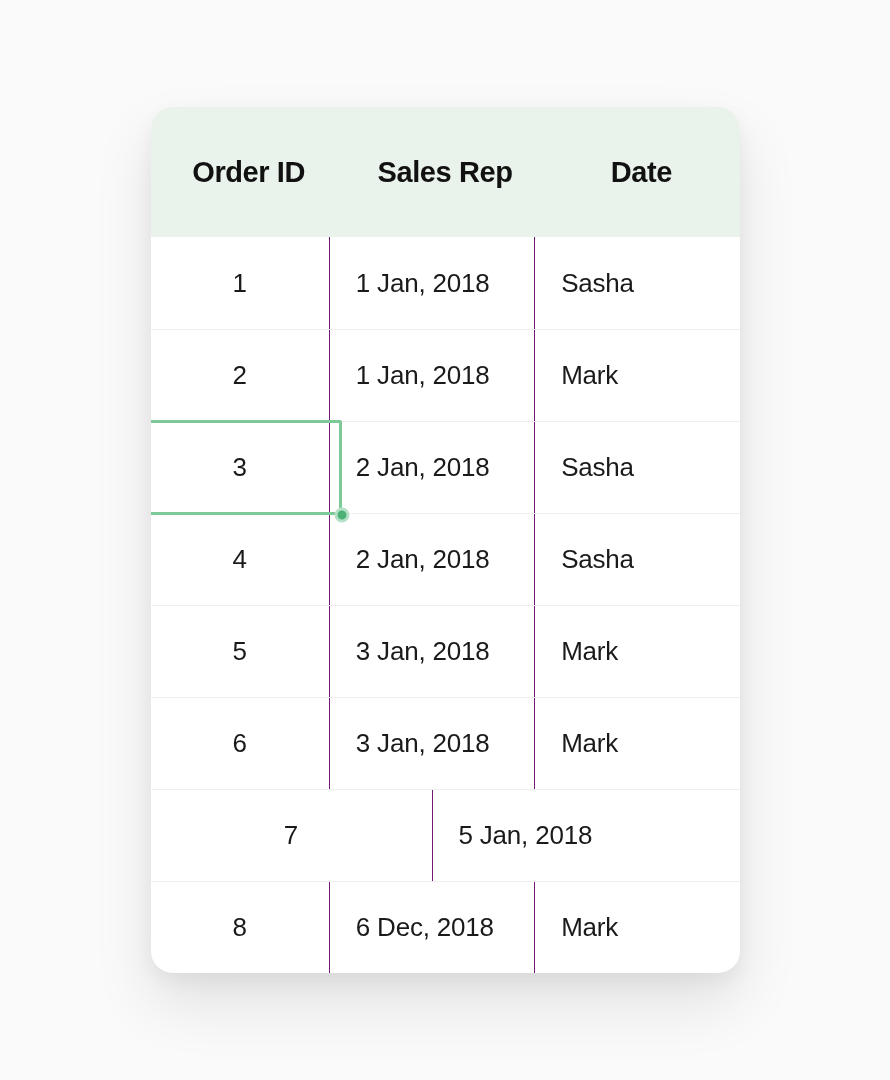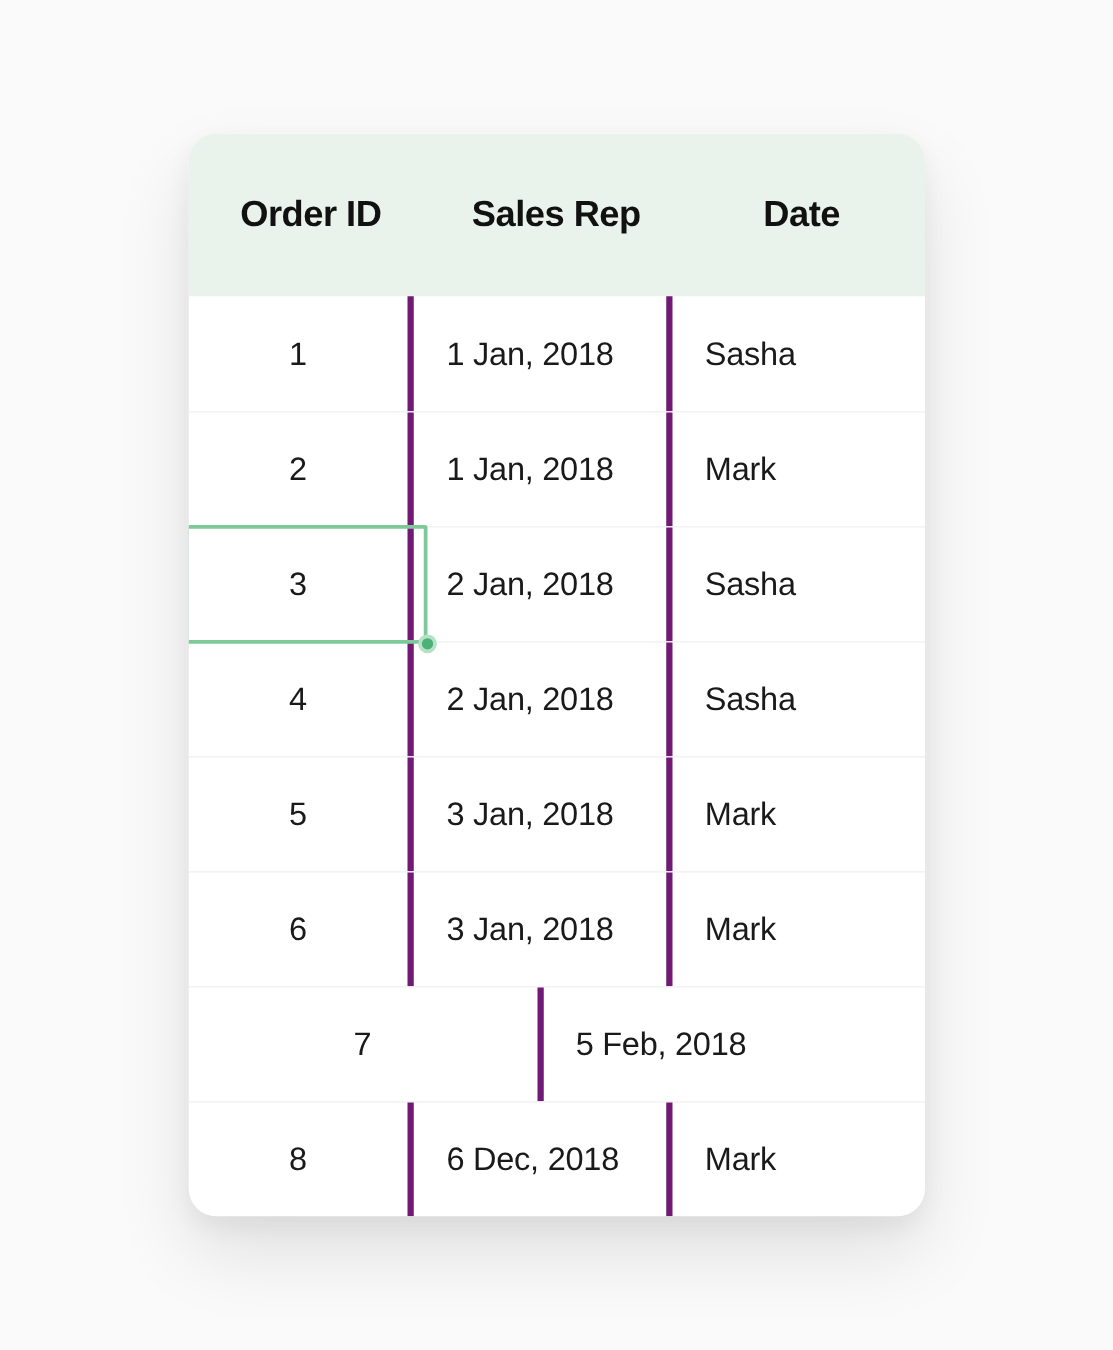--- a/index.html
+++ b/index.html
@@ -47,21 +47,21 @@
     padding-left: 26px;
     font-size: 26px;
     letter-spacing: -0.2px;
     color: #1a1a1a;
     position: relative;
     height: 100%;
     display: flex;
     align-items: center;
   }
   .data-cell.col-id { justify-content: center; padding-left: 0; }
-  .data-cell + .data-cell { border-left: 5px solid #701a75; }
+  .data-cell + .data-cell { border-left: 1px solid #701a75; }
 
   
   .sel-overlay {
     position: absolute;
     border: 3px solid #7ec99a;
     border-radius: 2px;
     pointer-events: none;
     z-index: 5;
   }
   .sel-handle {
@@ -115,21 +115,21 @@
         <div class="data-cell col-date">3 Jan, 2018</div>
         <div class="data-cell col-rep">Mark</div>
       </div>
       <div class="data-row">
         <div class="data-cell col-id">6</div>
         <div class="data-cell col-date">3 Jan, 2018</div>
         <div class="data-cell col-rep">Mark</div>
       </div>
       <div class="data-row">
         <div class="data-cell col-id">7</div>
-        <div class="data-cell col-date">5 Feb, 2018</div>
+        <div class="data-cell col-date">5 Jan, 2018</div>
       </div>
       <div class="data-row">
         <div class="data-cell col-id">8</div>
         <div class="data-cell col-date">6 Dec, 2018</div>
         <div class="data-cell col-rep">Mark</div>
       </div>
     </div>
 
   <div class="sel-overlay" id="sel-overlay" style="left: -3px; top: 313px; width: 194.672px; height: 95px;"></div>
   <div class="sel-handle" id="sel-handle" style="left: 191.672px; top: 408px;"></div>

